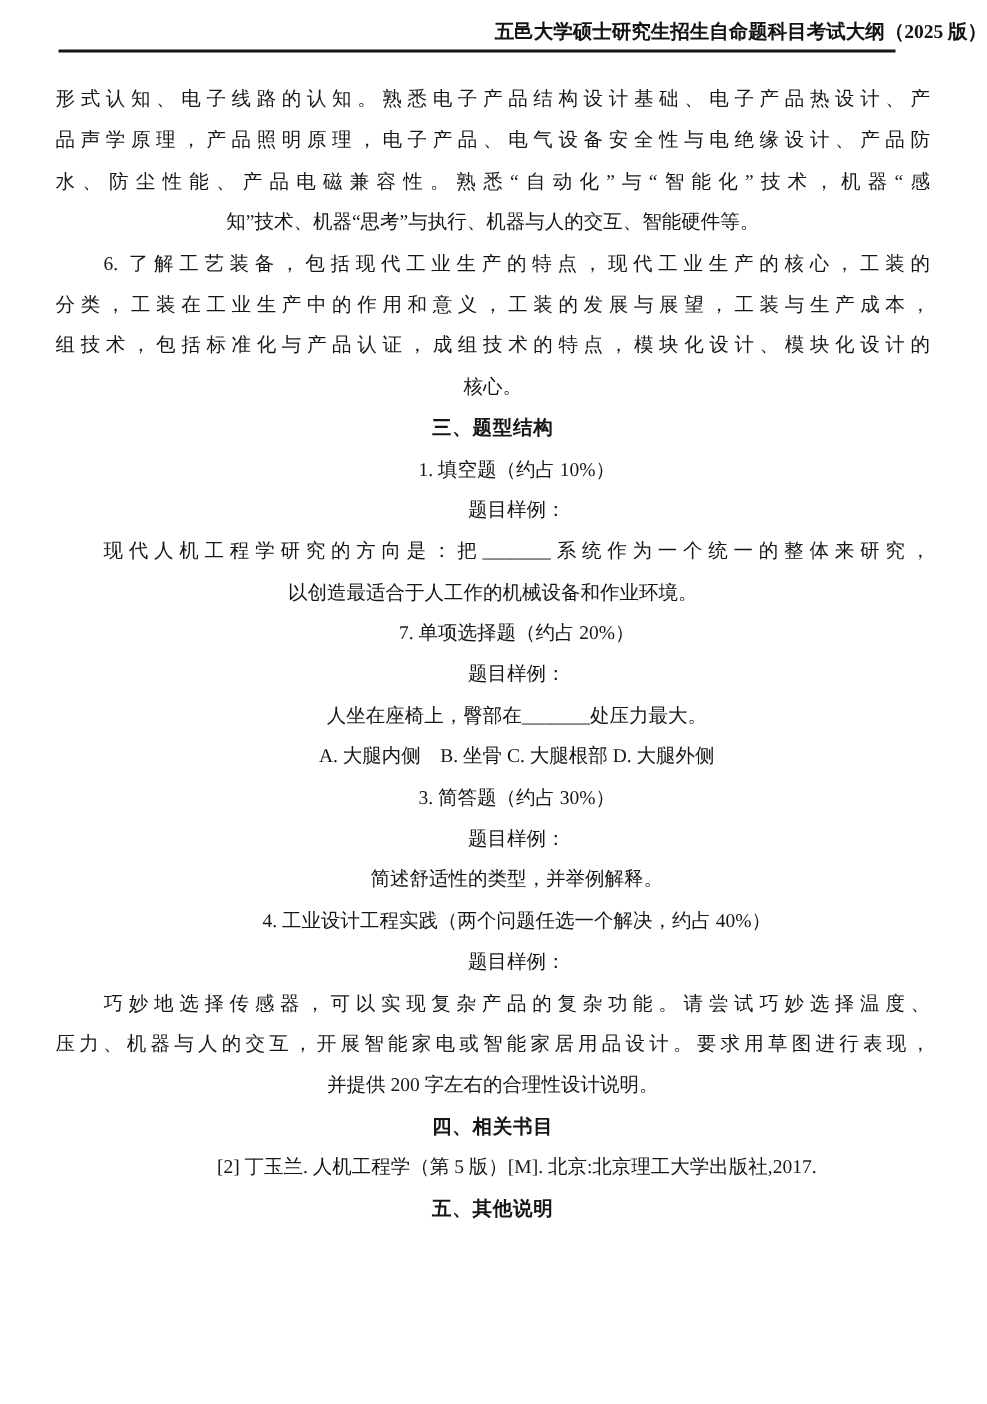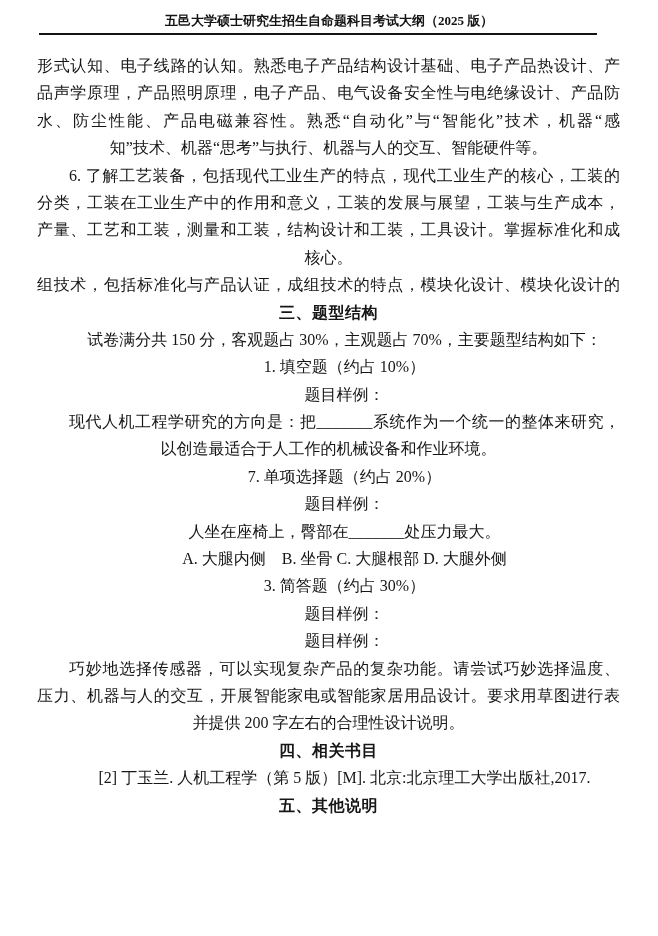--- a/index.html
+++ b/index.html
@@ -13,42 +13,42 @@
     height: 936px;
     background: #ffffff;
     overflow: hidden;
     color: #141414;
   }
   .page-header {
     position: absolute;
     top: 12px;
     left: 0;
     width: 658px;
-    text-align: center;
+    text-align: right;
     font-family: "Liberation Serif", serif;
     font-weight: 700;
     font-size: 13px;
     line-height: 17px;
     color: #141414;
   }
   .header-rule {
     position: absolute;
     top: 33px;
     left: 39px;
     width: 558px;
     height: 0;
     border-top: 2px solid #141414;
   }
   .doc-body {
     position: absolute;
     top: 52px;
     left: 37px;
     width: 583px;
     font-family: "Liberation Serif", serif;
-    font-size: 16px;
+    font-size: 13px;
     color: #161616;
   }
   .line {
     height: 27.4px;
     line-height: 27.4px;
     overflow: hidden;
     text-align: center;
     white-space: pre-wrap;
   }
   .line.indent {
@@ -71,35 +71,35 @@
 <div class="page">
   <div class="page-header">五邑大学硕士研究生招生自命题科目考试大纲（2025 版）</div>
   <div class="header-rule"></div>
   <div class="doc-body">
       <div class="line just">形式认知、电子线路的认知。熟悉电子产品结构设计基础、电子产品热设计、产</div>
       <div class="line just">品声学原理，产品照明原理，电子产品、电气设备安全性与电绝缘设计、产品防</div>
       <div class="line just">水、防尘性能、产品电磁兼容性。熟悉“自动化”与“智能化”技术，机器“感</div>
       <div class="line">知”技术、机器“思考”与执行、机器与人的交互、智能硬件等。</div>
       <div class="line indent just">6. 了解工艺装备，包括现代工业生产的特点，现代工业生产的核心，工装的</div>
       <div class="line just">分类，工装在工业生产中的作用和意义，工装的发展与展望，工装与生产成本，</div>
-      <div class="line just">产量、工艺和工装，测量和工装，结构设计和工装，工具设计。掌握标准化和成</div>
+      <div class="line just">组技术，包括标准化与产品认证，成组技术的特点，模块化设计、模块化设计的</div>
       <div class="line">核心。</div>
-      <div class="line just">组技术，包括标准化与产品认证，成组技术的特点，模块化设计、模块化设计的</div>
       <div class="line heading">三、题型结构</div>
-      <div class="line indent">试卷满分共 150 分，客观题占 30%，主观题占 70%，主要题型结构如下：</div>
       <div class="line indent">1. 填空题（约占 10%）</div>
       <div class="line indent">题目样例：</div>
       <div class="line indent just">现代人机工程学研究的方向是：把_______系统作为一个统一的整体来研究，</div>
       <div class="line">以创造最适合于人工作的机械设备和作业环境。</div>
       <div class="line indent">7. 单项选择题（约占 20%）</div>
       <div class="line indent">题目样例：</div>
       <div class="line indent">人坐在座椅上，臀部在_______处压力最大。</div>
       <div class="line indent">A. 大腿内侧　B. 坐骨 C. 大腿根部 D. 大腿外侧</div>
       <div class="line indent">3. 简答题（约占 30%）</div>
       <div class="line indent">题目样例：</div>
+      <div class="line indent">简述舒适性的类型，并举例解释。</div>
+      <div class="line indent">4. 工业设计工程实践（两个问题任选一个解决，约占 40%）</div>
       <div class="line indent">题目样例：</div>
       <div class="line indent just">巧妙地选择传感器，可以实现复杂产品的复杂功能。请尝试巧妙选择温度、</div>
       <div class="line just">压力、机器与人的交互，开展智能家电或智能家居用品设计。要求用草图进行表现，</div>
       <div class="line">并提供 200 字左右的合理性设计说明。</div>
       <div class="line heading">四、相关书目</div>
       <div class="line indent">[2] 丁玉兰. 人机工程学（第 5 版）[M]. 北京:北京理工大学出版社,2017.</div>
       <div class="line heading">五、其他说明</div>
     </div>
 </div>
 

